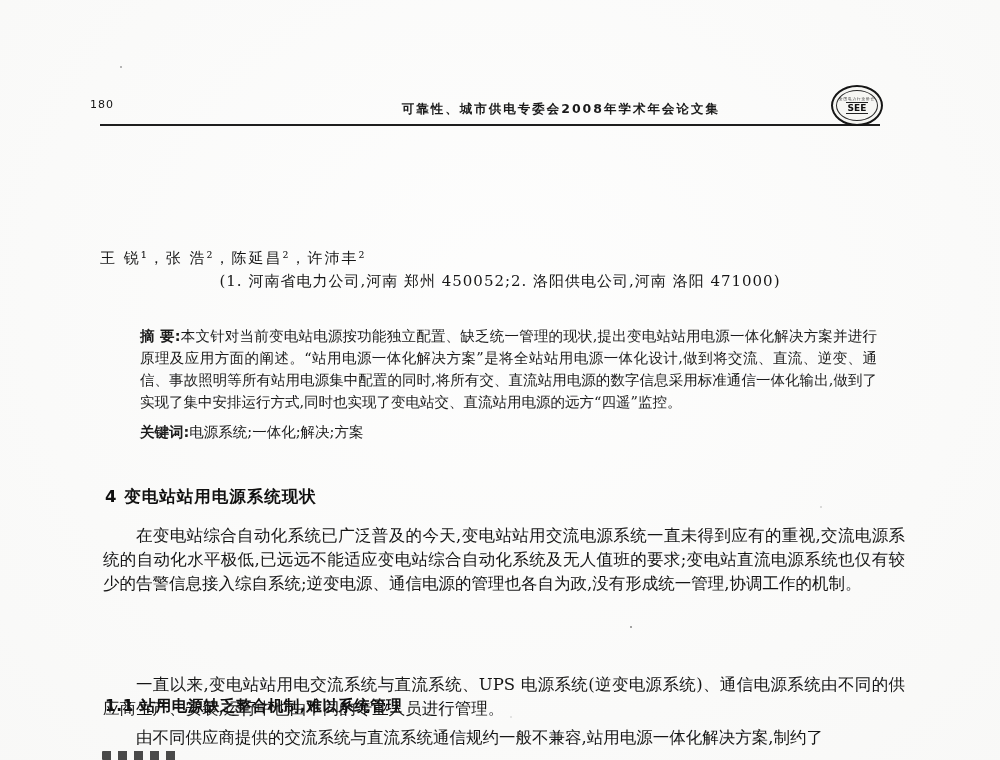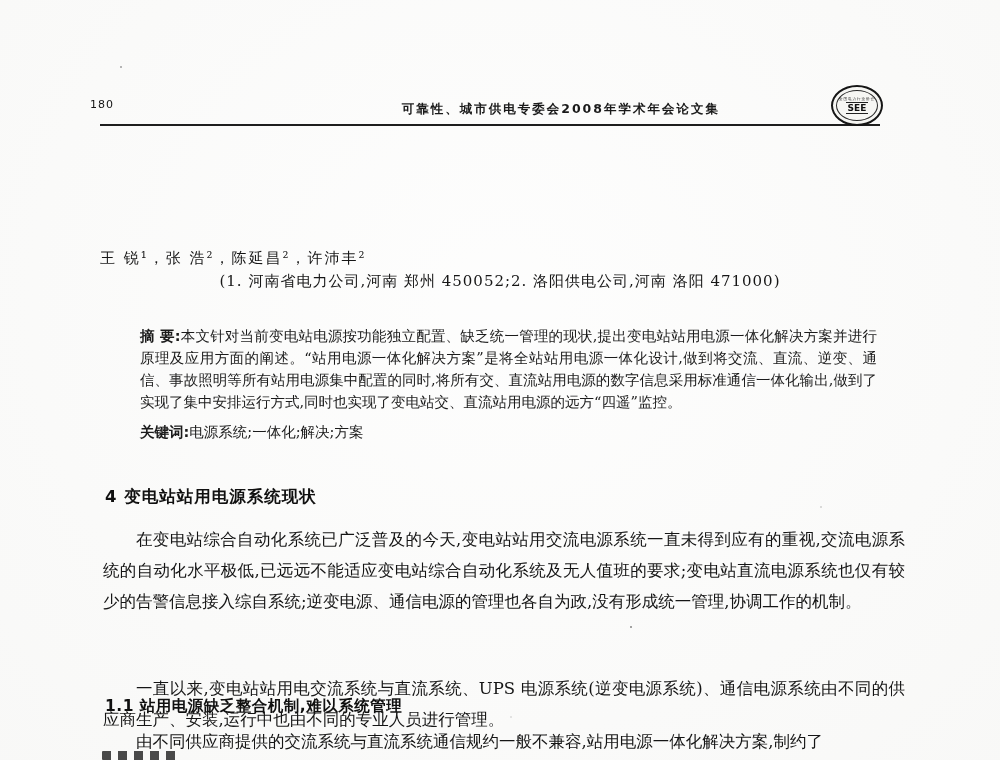--- a/index.html
+++ b/index.html
@@ -81,21 +81,21 @@
   }
   .keywords-line { margin-top:8px; }
   
   .sec-heading {
     position:absolute; left:105px; top:486px;
     font-family:"DejaVu Sans","Liberation Sans",sans-serif;
     font-weight:bold; font-size:16.5px; letter-spacing:1px; color:#101010;
   }
   .body-para {
     position:absolute; left:103px; width:802px;
-    font-size:16.5px; line-height:31px; text-align:justify;
+    font-size:16.5px; line-height:24px; text-align:justify;
     text-indent:2em; color:#151515;
   }
   .para-1 { top:524px; }
   .subsec-heading {
     position:absolute; left:105px; top:648px;
     font-family:"DejaVu Sans","Liberation Sans",sans-serif;
     font-weight:bold; font-size:15.5px; letter-spacing:0.5px; color:#101010;margin-top:48px;
   }
   .para-2 { top:673px; }
   .para-3 { top:726px; }

